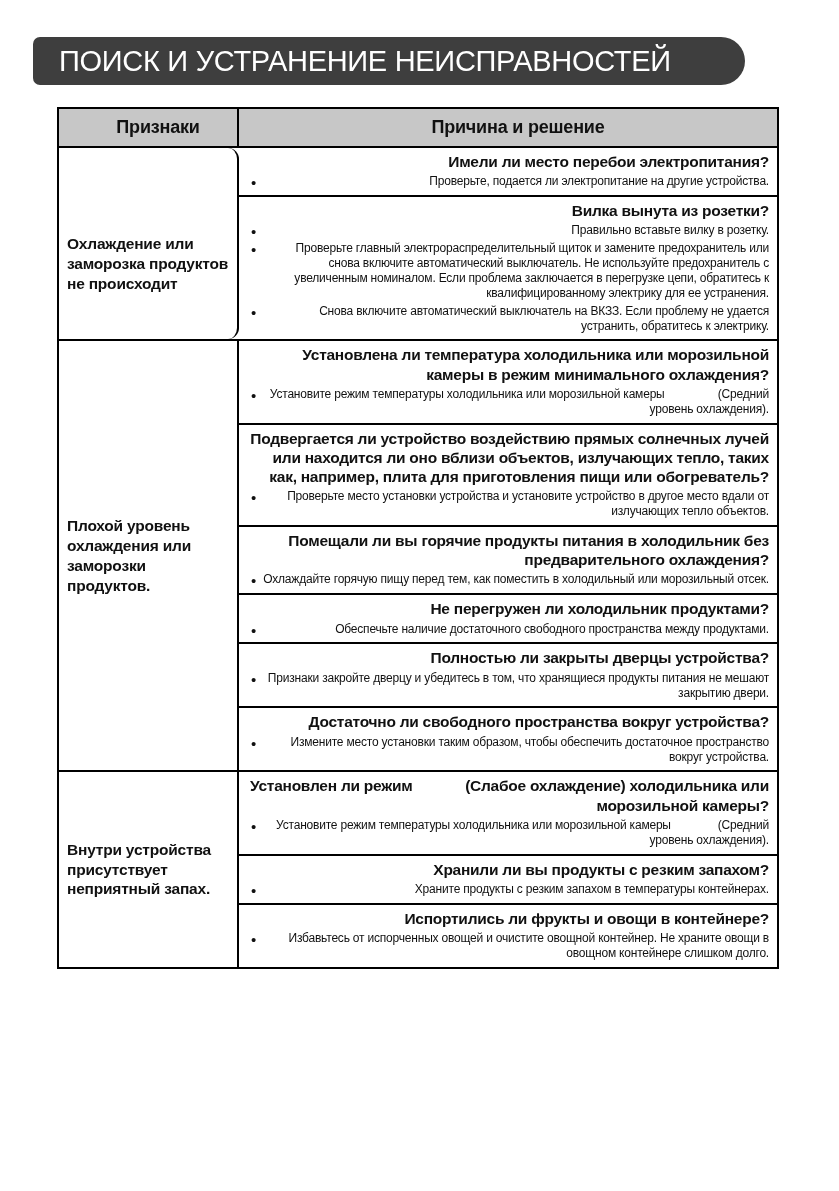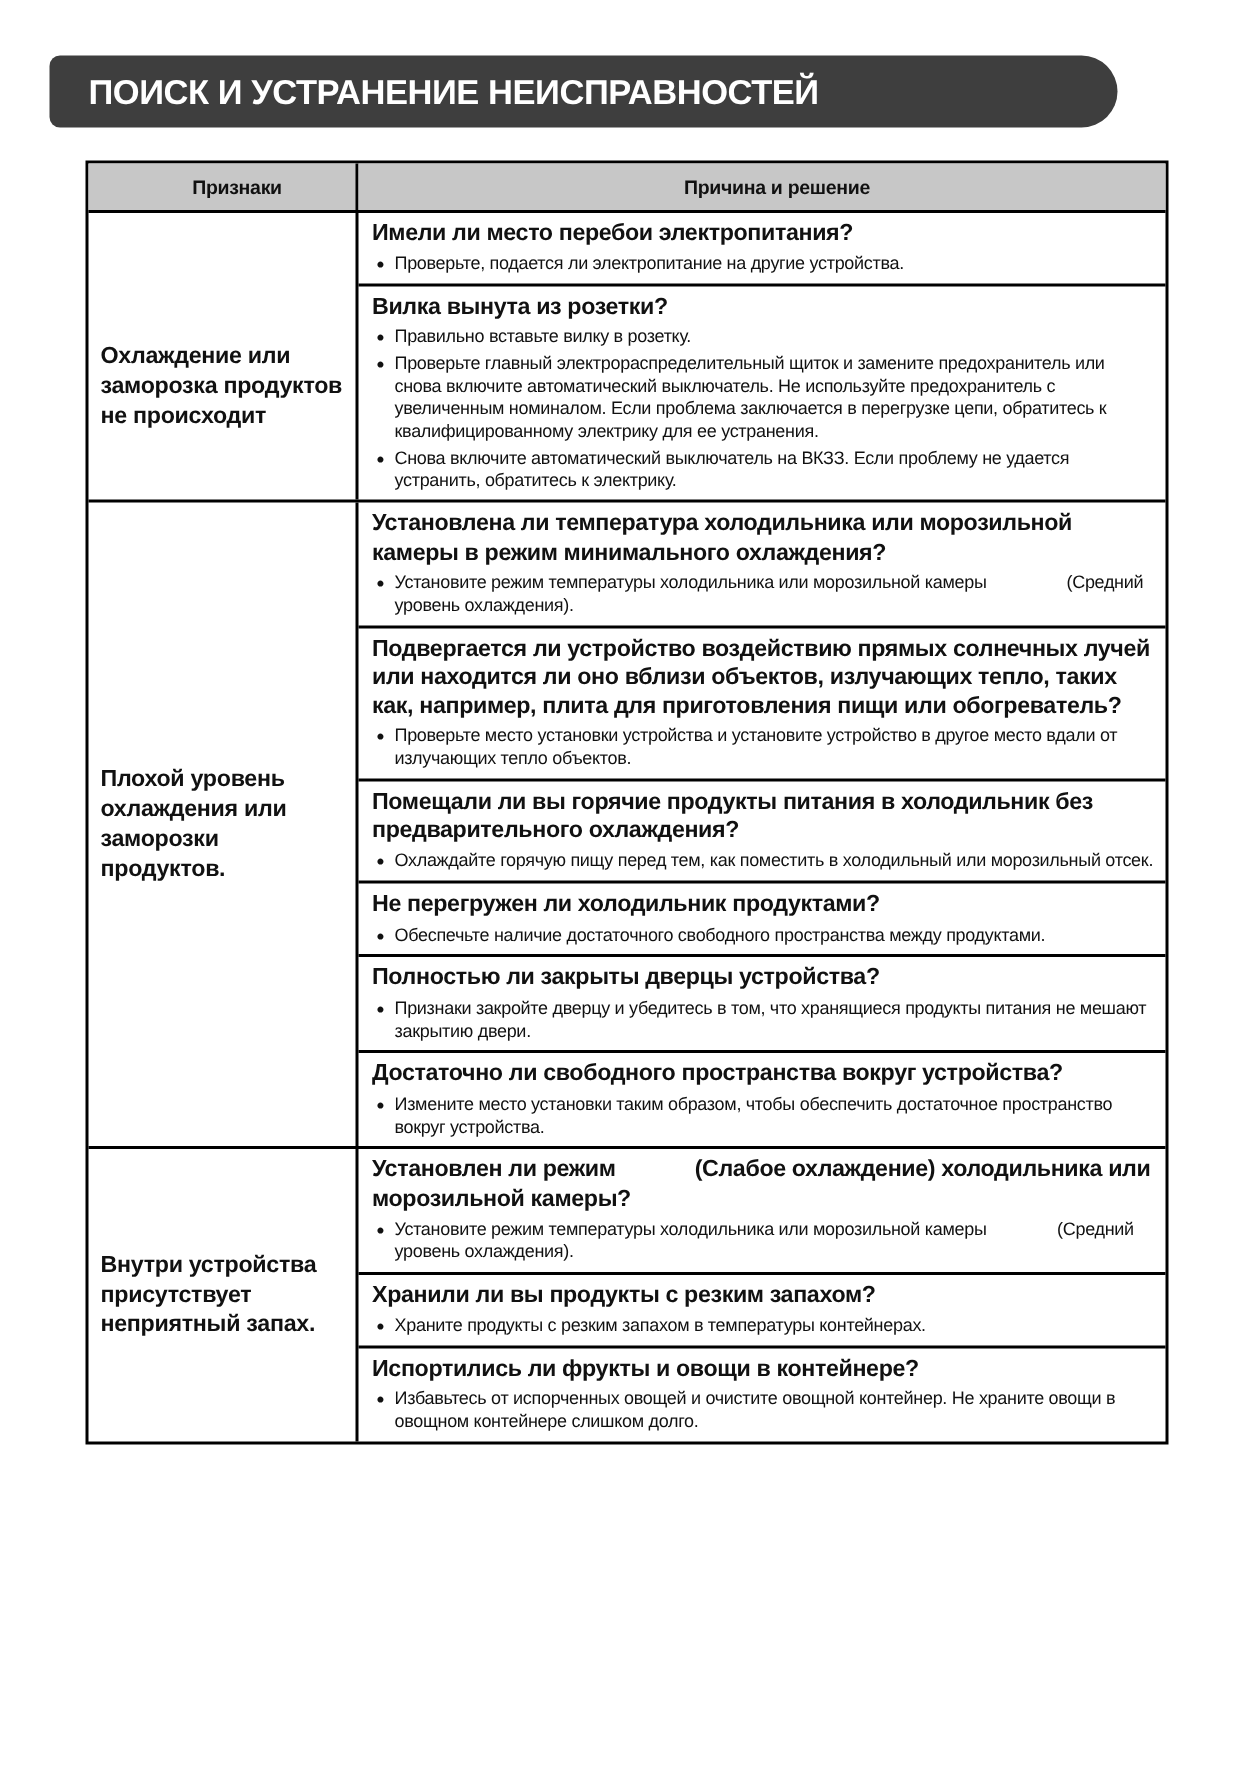--- a/index.html
+++ b/index.html
@@ -25,22 +25,22 @@
     width: 686px;
     height: 48px;
     background: var(--banner_bg, #3e3e3e);
     border-radius: 7px 24px 24px 7px;
     display: flex;
     align-items: center;
     padding-left: 26px;
   }
   .banner .banner-title {
     color: var(--banner_text, #ffffff);
-    font-size: 23px;
-    font-weight: bold;
+    font-size: 29px;
+    font-weight: normal;
     letter-spacing: -0.3px;
     white-space: nowrap;
   }
 
   
   .ts-table {
     position: absolute;
     left: 57px;
     top: 107px;
     width: 722px;
@@ -68,28 +68,29 @@
   }
   .t-header .cell-symptom,
   .t-header .cell-cause {
     background: var(--header_bg, #c7c7c7);
     justify-content: center;
     align-items: center;
     padding: 8px 4px;
   }
   .t-header .head-text {
     font-weight: bold;
-    font-size: 13px;
+    font-size: 18px;
     letter-spacing: -0.2px;
     margin-left: 20px;
   }
   .cell-cause {
     flex: 1;
     display: flex;
     flex-direction: column;
+    text-align: right;
   }
   .t-header .cell-cause { flex-direction: row; }
 
   .qa-block {
     padding: 4px 8px 6px 9px;
   }
   .qa-block + .qa-block { border-top: 2px solid var(--border, #000000); }
 
   .q-text, .note-text {
     font-weight: bold;
@@ -108,21 +109,21 @@
   }
   .bullet-item::before {
     content: "\2022";
     position: absolute;
     left: 3px;
     top: 0;
     font-size: 15px;
   }
 
   
-  .row-0 .cell-symptom { align-items: flex-start; padding-top: 86px; }
+  .row-0 .cell-symptom { align-items: flex-start; padding-top: 86px; border-radius: 11px; }
 </style>
 </head>
 <body>
 
 <div class="page">
 
   <div class="banner">
     <span class="banner-title">ПОИСК И УСТРАНЕНИЕ НЕИСПРАВНОСТЕЙ</span>
   </div>
 

